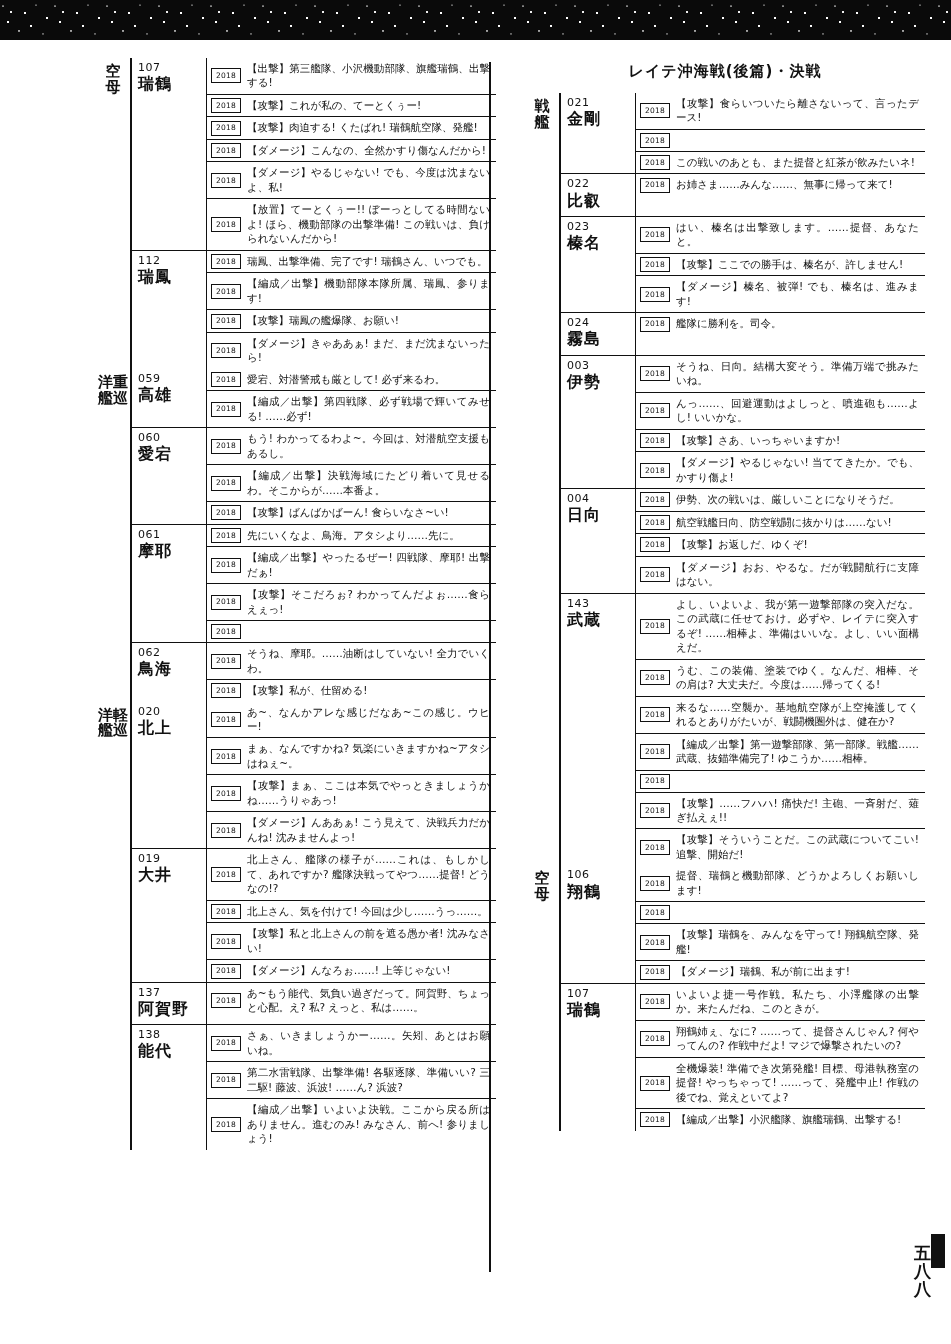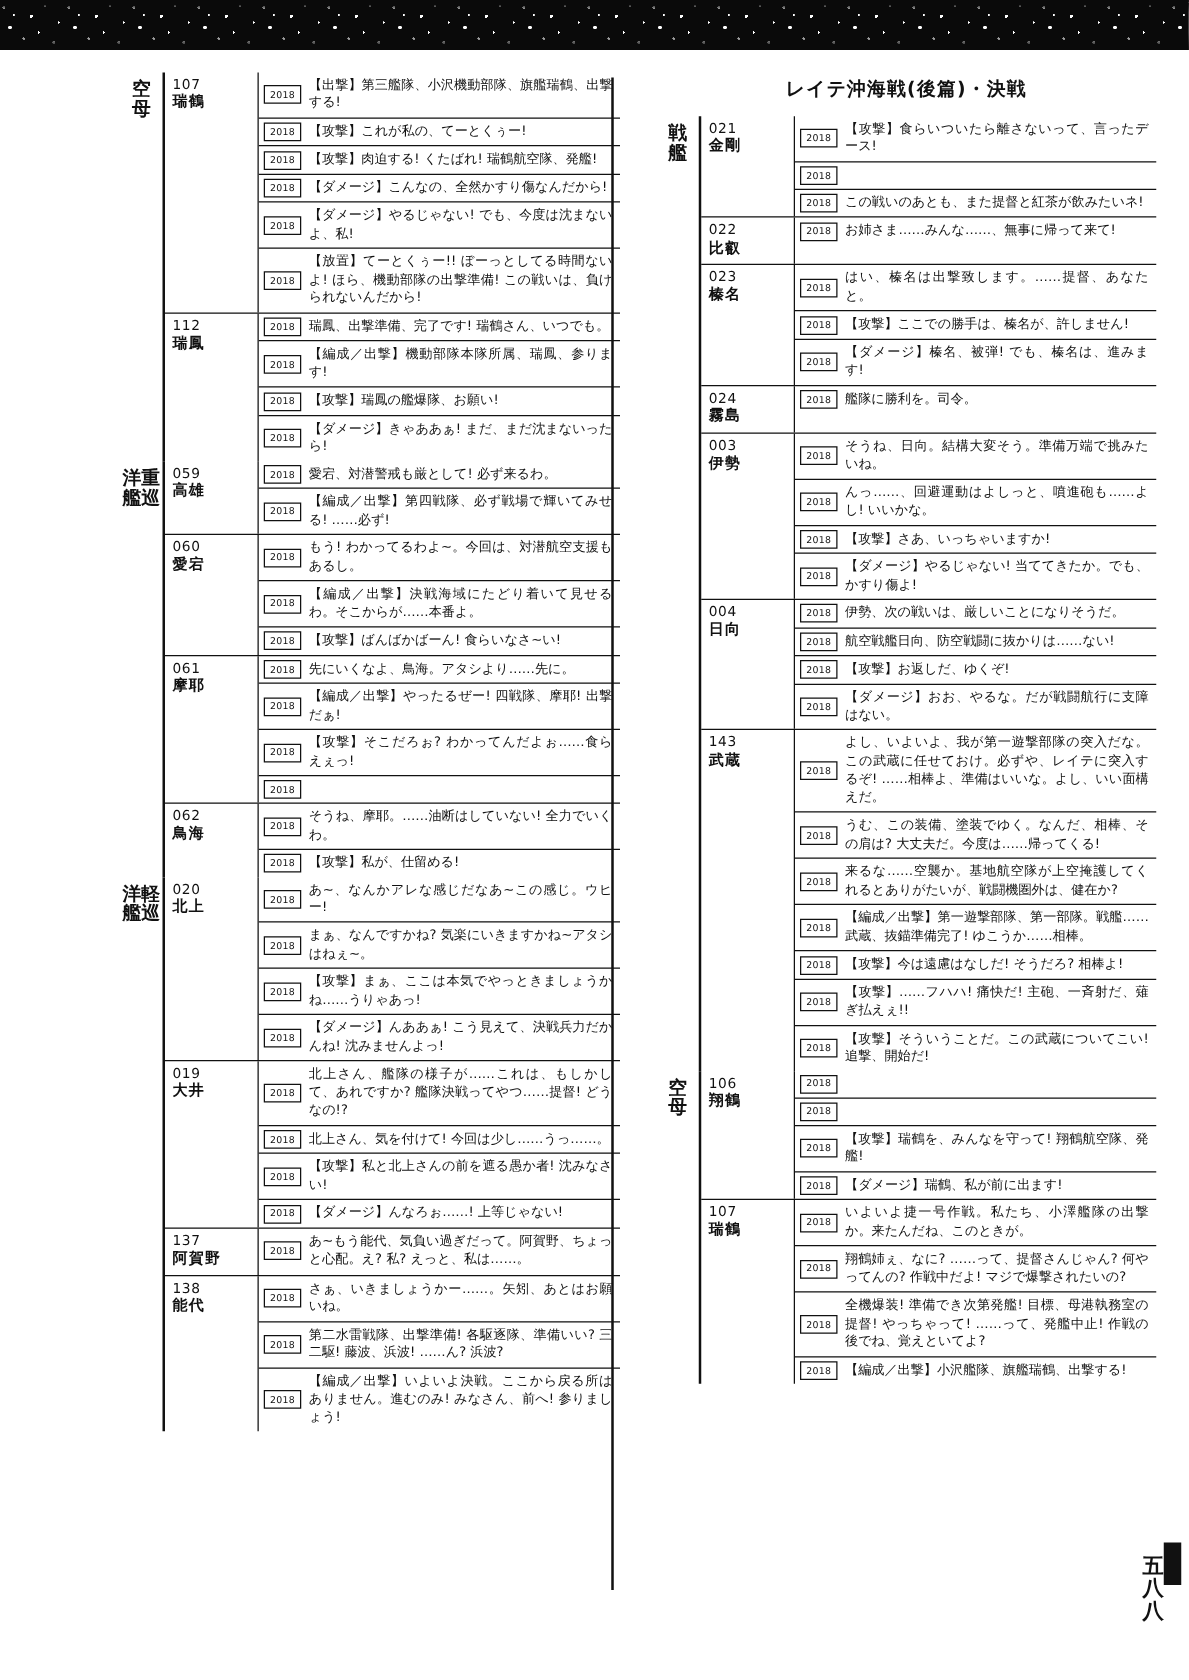--- a/index.html
+++ b/index.html
@@ -64,21 +64,21 @@
   }
   .ships{flex:1 1 auto;}
 
   
   .ship{display:flex;align-items:flex-start;border-top:1px solid #111;}
   .ship.first{border-top:none;}
   .shipname{
     width:66px;flex:0 0 66px;padding:4px 2px 6px 6px;
   }
   .shipno{font-size:11px;line-height:1.1;letter-spacing:0.5px;}
-  .shipjp{font-size:12px;font-weight:bold;line-height:1.15;margin-top:1px;letter-spacing:1px;}
+  .shipjp{font-size:16px;font-weight:bold;line-height:1.15;margin-top:1px;letter-spacing:1px;}
   .shiprule{flex:0 0 1px;width:1px;background:#111;align-self:stretch;}
   .lines{flex:1 1 auto;}
 
   
   .qline{display:flex;align-items:stretch;border-top:1px solid #111;}
   .qline.first{border-top:none;}
   .year{
     flex:0 0 28px;width:28px;
     font-size:7.5px;line-height:1;
     display:flex;align-items:center;justify-content:center;
@@ -510,21 +510,20 @@
                 <div class="qline">
                   <div class="year">2018</div>
                   <div class="qtext">来るな……空襲か。基地航空隊が上空掩護してくれるとありがたいが、戦闘機圏外は、健在か?</div>
                 </div>
                 <div class="qline">
                   <div class="year">2018</div>
                   <div class="qtext">【編成／出撃】第一遊撃部隊、第一部隊。戦艦……武蔵、抜錨準備完了! ゆこうか……相棒。</div>
                 </div>
                 <div class="qline">
                   <div class="year">2018</div>
-                  <div class="qtext">【攻撃】今は遠慮はなしだ! そうだろ? 相棒よ!</div>
                 </div>
                 <div class="qline">
                   <div class="year">2018</div>
                   <div class="qtext">【攻撃】……フハハ! 痛快だ! 主砲、一斉射だ、薙ぎ払えぇ!!</div>
                 </div>
                 <div class="qline">
                   <div class="year">2018</div>
                   <div class="qtext">【攻撃】そういうことだ。この武蔵についてこい! 追撃、開始だ!</div>
                 </div>
               </div>
@@ -540,20 +539,21 @@
           <div class="ships">
             <div class="ship first">
               <div class="shipname">
                 <div class="shipno">106</div>
                 <div class="shipjp">翔鶴</div>
               </div>
               <div class="shiprule"></div>
               <div class="lines">
                 <div class="qline first">
                   <div class="year">2018</div>
+                  <div class="qtext">提督、瑞鶴と機動部隊、どうかよろしくお願いします!</div>
                 </div>
                 <div class="qline">
                   <div class="year">2018</div>
                 </div>
                 <div class="qline">
                   <div class="year">2018</div>
                   <div class="qtext">【攻撃】瑞鶴を、みんなを守って! 翔鶴航空隊、発艦!</div>
                 </div>
                 <div class="qline">
                   <div class="year">2018</div>

